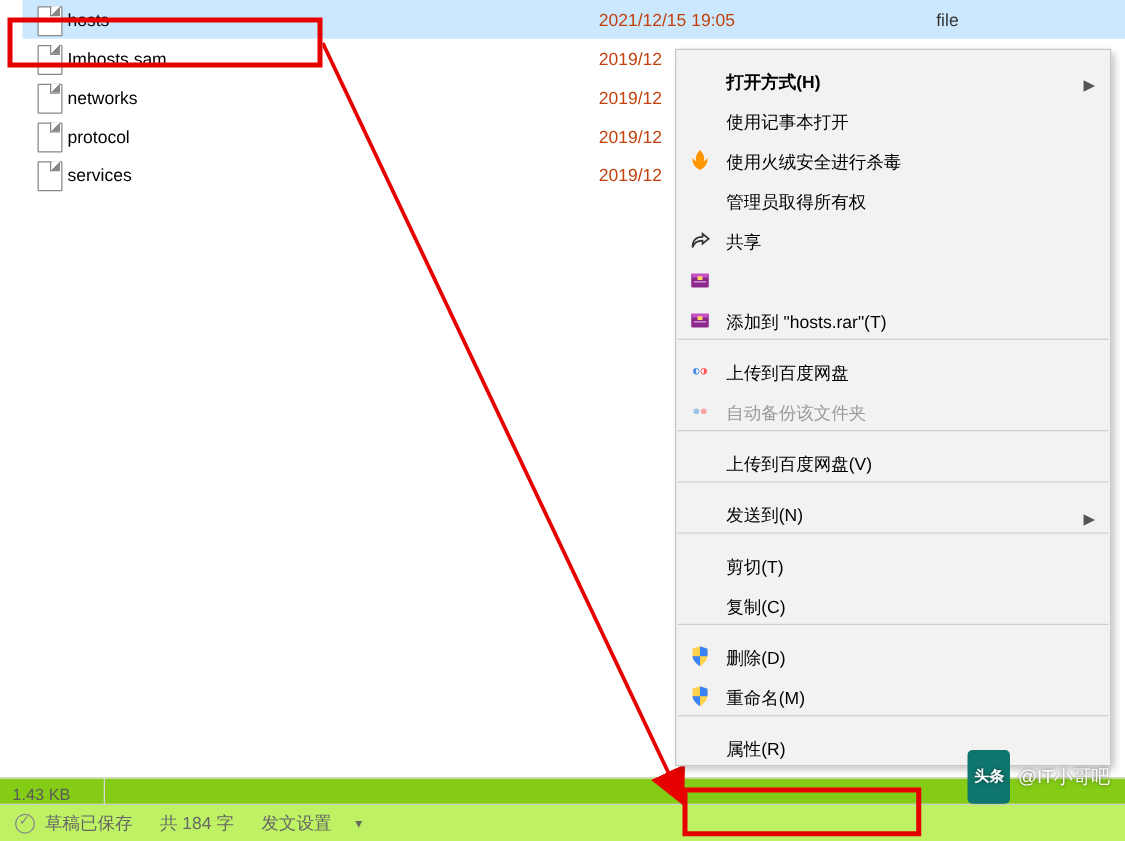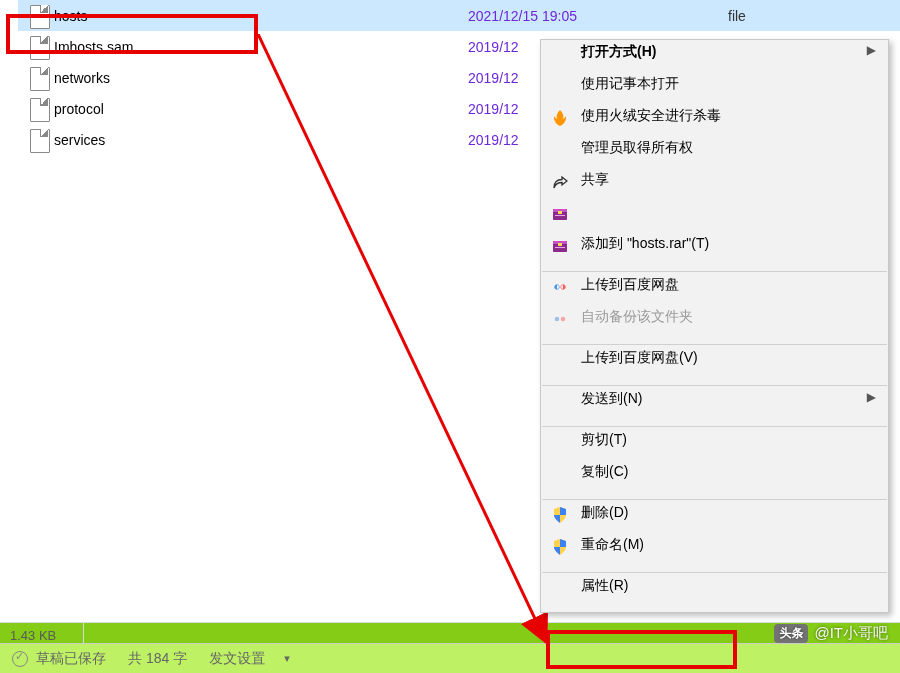--- a/index.html
+++ b/index.html
@@ -2,22 +2,22 @@
 <html><head>
   <meta charset="utf-8">
   <style>
     * { margin: 0; padding: 0; box-sizing: border-box; font-family: "Microsoft YaHei", "Segoe UI", sans-serif; }
     body { width: 900px; height: 673px; background: #fff; position: relative; overflow: hidden; font-size: 14px; }
     
     .file-list { position: absolute; top: 0; left: 18px; right: 0; }
     .file-row { display: flex; align-items: center; height: 31px; cursor: default; }
     .file-row.selected { background: #cce8ff; }
     .file-row .file-cell-name { display: flex; align-items: center; width: 450px; padding-left: 12px; gap: 6px; }
-    .file-row .file-cell-date { width: 260px; color: #6d28d9; }
-    .file-row .file-cell-type { color: #333; }
+    .file-row .file-cell-date { width: 260px; color: #c2410c; margin-left: 11px; }
+    .file-row .file-cell-type { color: #333; margin-left: 10px; }
     
     .file-icon { width: 18px; height: 22px; position: relative; }
     .file-icon::before {
       content: ""; position: absolute; top: 0; left: 0; width: 18px; height: 22px;
       border: 1px solid #888; background: #fff; border-radius: 1px;
     }
     .file-icon::after {
       content: ""; position: absolute; top: 0; right: 0; width: 7px; height: 7px;
       background: linear-gradient(135deg, #fff 50%, #888 50%);
       border-bottom: 1px solid #888; border-left: 1px solid #888;
@@ -34,21 +34,21 @@
     
     .arrow-svg { position: absolute; top: 34px; left: 258px; z-index: 6; pointer-events: none; }
     
     .context-menu {
       position: absolute; top: 39px; left: 540px; width: 349px;
       background: #f2f2f2; border: 1px solid #c8c8c8;
       box-shadow: 3px 3px 6px rgba(0,0,0,0.25); z-index: 10;
       padding: 3px 0;
     }
     .menu-item {
-      display: flex; align-items: flex-start; height: 32px; padding: 0 28px 0 8px;
+      display: flex; align-items: flex-end; height: 32px; padding: 0 28px 0 8px;
       cursor: default; position: relative;
     }
     .menu-item.disabled { color: #9a9a9a; }
     .menu-item .mi-icon { width: 22px; height: 22px; margin-right: 10px; display: flex; align-items: center; justify-content: center; flex-shrink: 0; }
     .menu-item .mi-label { flex: 1; color: #000; }
     .menu-item.disabled .mi-label { color: #9a9a9a; }
     .menu-item .arrow-right { position: absolute; right: 12px; font-size: 12px; color: #555; }
     .menu-sep { height: 1px; background: #d0d0d0; margin: 4px 1px; }
     
     .status-bar {
@@ -64,21 +64,21 @@
       display: flex; align-items: center; gap: 22px; padding-left: 12px;
       color: #666; font-size: 14px;
     }
     .bottom-bar .publish { display: flex; align-items: center; gap: 19px; cursor: pointer; }
     .watermark {
       position: absolute; bottom: 30px; right: 12px; color: rgba(255,255,255,0.95);
       font-size: 15px; display: flex; align-items: center; gap: 6px; z-index: 30;
       text-shadow: 0 0 3px rgba(0,0,0,0.6);
     }
     .wm-badge {
-      background: #737373; color: #fff; border-radius: 4px; padding: 1px 5px; font-size: 12px; font-weight: bold;
+      background: #0f766e; color: #fff; border-radius: 4px; padding: 13px 5px; font-size: 12px; font-weight: bold;
     }
     
     .check-icon { width: 16px; height: 16px; border: 1.5px solid #888; border-radius: 50%; position: relative; display: inline-block; }
     .check-icon::after { content: "✓"; position: absolute; top: -2px; left: 2px; font-size: 11px; color: #888; }
   </style>
 </head>
 <body>
 
 <div class="file-list">
 

